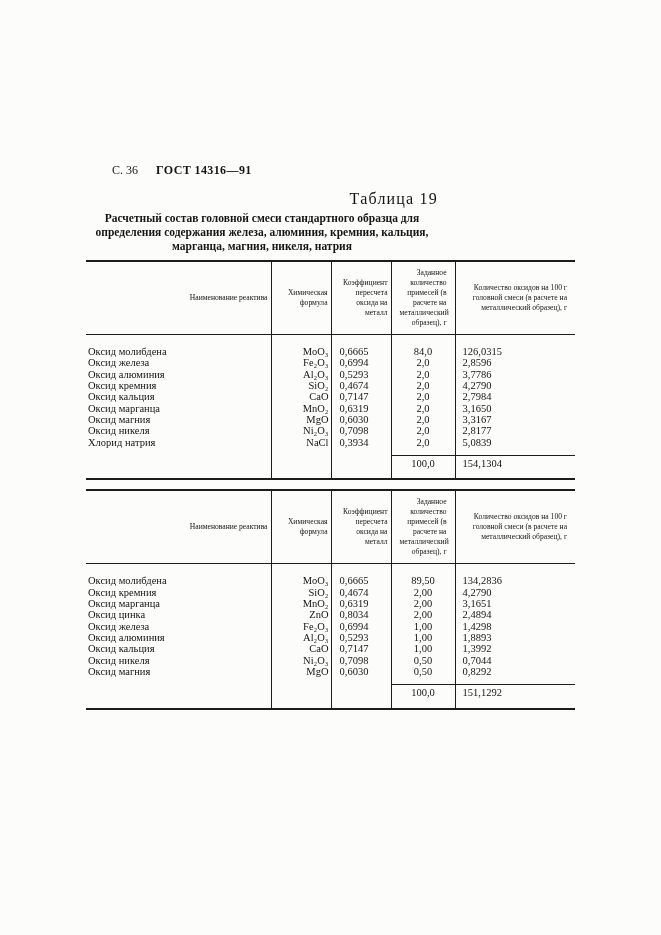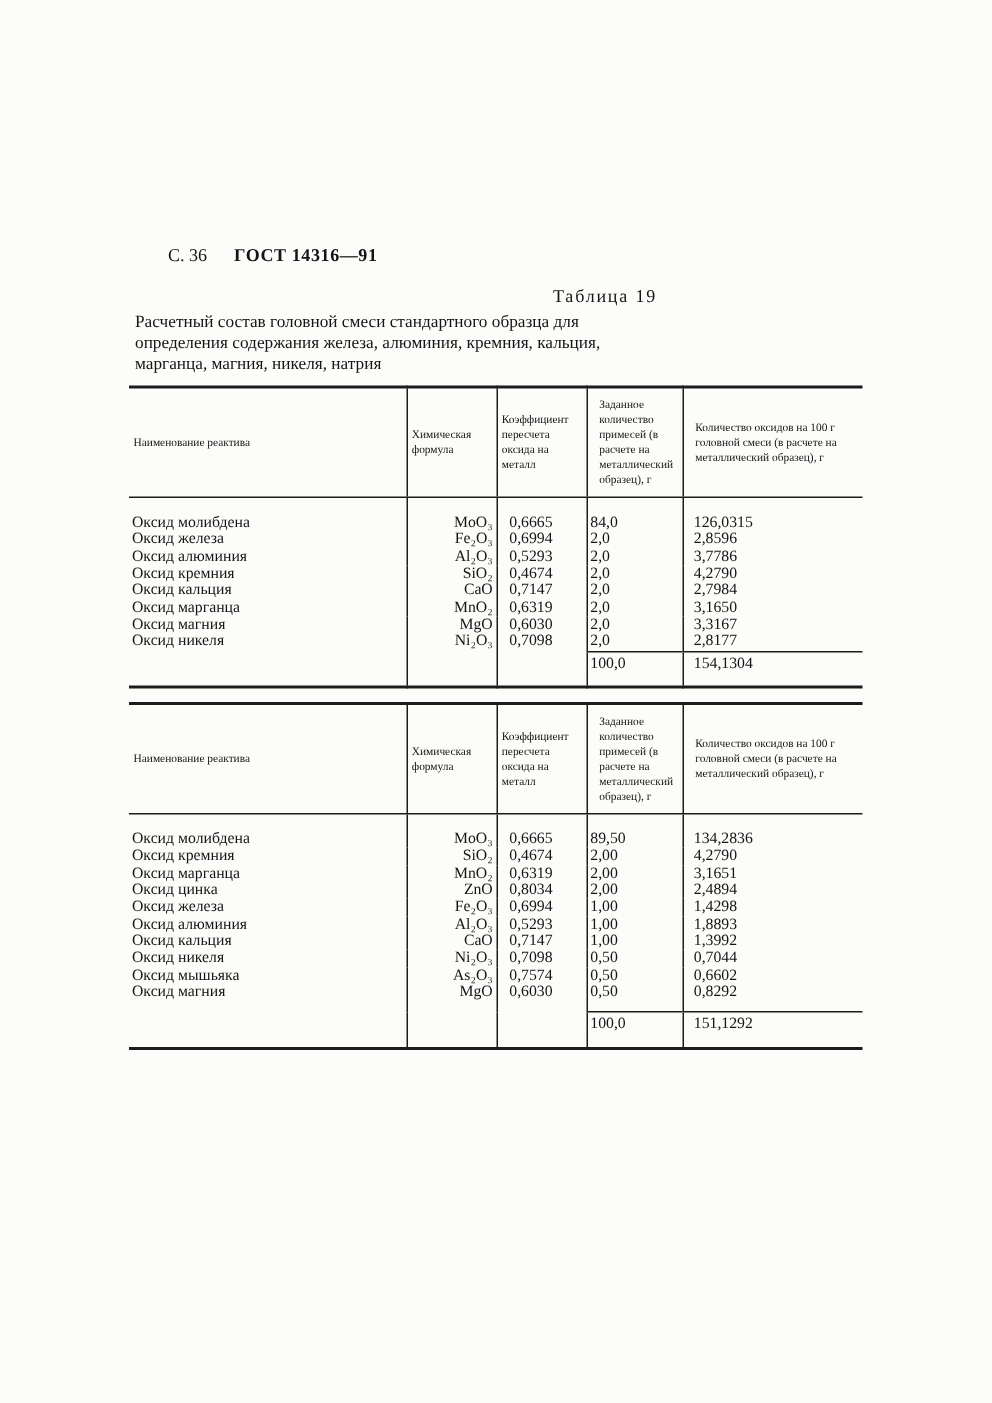--- a/index.html
+++ b/index.html
@@ -7,45 +7,45 @@
     width:661px;height:935px;
     background:#fcfcfa;
     font-family:"Liberation Serif","DejaVu Serif",serif;
     color:#151515;
     -webkit-font-smoothing:antialiased;
   }
   .page{width:524px;height:935px;box-sizing:border-box;padding:163px 86px 0 86px;}
   .pagehead{font-size:12px;padding-left:26px;margin-bottom:12px;white-space:nowrap;}
   .pagenum{margin-right:18px;}
   .docnum{font-weight:bold;letter-spacing:.4px;}
-  .tcaption{text-align:right;font-size:12px;letter-spacing:1.2px;margin:2px 0 3px 0;}
-  .ttitle{font-weight:normal;font-size:11.5px;line-height:1.22;text-align:left;margin:0 4px 7px 4px;}
+  .tcaption{text-align:right;font-size:16px;letter-spacing:1.2px;margin:2px 0 3px 0;}
+  .ttitle{font-weight:bold;font-size:11.5px;line-height:1.22;text-align:center;margin:0 4px 7px 4px;}
   table.gtable{
     border-collapse:collapse;table-layout:fixed;width:489px;
     margin-bottom:9px;
     border-top:2px solid #1c1c1c;border-bottom:2px solid #1c1c1c;
   }
   .gtable th{
     font-weight:normal;font-size:7.6px;line-height:1.32;
-    text-align:left;vertical-align:middle;
+    text-align:right;vertical-align:middle;
     padding:4px 3px;height:64px;
     border-bottom:1px solid #1c1c1c;
   }
   .gtable th+th,.gtable td+td{border-left:1px solid #1c1c1c;}
   .gtable th.hc4,.gtable th.hc5{padding-left:8px;padding-right:8px;}
   .gtable td{
     font-size:10.5px;line-height:1.08;
     padding:0 2px;vertical-align:top;
   }
   .gtable tbody tr.firstrow td{padding-top:11px;}
   .gtable tbody tr.lastdata td{padding-bottom:7px;}
   td.c1{padding-left:2px;}
   td.c2{text-align:right;}
   td.c3{padding-left:8px;}
-  td.c4{text-align:left;}
+  td.c4{text-align:center;}
   td.c5{padding-left:7px;}
   tr.totals td{padding-top:2px;padding-bottom:9px;font-size:10.5px;margin-top:27px;}
   tr.totals td.rule{border-top:1px solid #1c1c1c;}
   .note{
     font-size:11px;line-height:1.28;text-align:justify;
     text-indent:26px;margin:2px 0 9px 0;
   }
 </style>
 </head>
 <body>
@@ -126,20 +126,27 @@
         <td class="c4">2,0</td>
         <td class="c5">3,3167</td>
       </tr>
       <tr>
         <td class="c1">Оксид никеля</td>
         <td class="c2">Ni₂O₃</td>
         <td class="c3">0,7098</td>
         <td class="c4">2,0</td>
         <td class="c5">2,8177</td>
       </tr>
+      <tr class="lastdata">
+        <td class="c1">Хлорид натрия</td>
+        <td class="c2">NaCl</td>
+        <td class="c3">0,3934</td>
+        <td class="c4">2,0</td>
+        <td class="c5">5,0839</td>
+      </tr>
       <tr class="totals">
         <td class="c1"></td>
         <td class="c2"></td>
         <td class="c3"></td>
         <td class="c4 rule">100,0</td>
         <td class="c5 rule">154,1304</td>
       </tr>
     </tbody>
   </table>
 
@@ -212,27 +219,20 @@
         <td class="c4">1,00</td>
         <td class="c5">1,3992</td>
       </tr>
       <tr>
         <td class="c1">Оксид никеля</td>
         <td class="c2">Ni₂O₃</td>
         <td class="c3">0,7098</td>
         <td class="c4">0,50</td>
         <td class="c5">0,7044</td>
       </tr>
-      <tr>
-        <td class="c1">Оксид мышьяка</td>
-        <td class="c2">As₂O₃</td>
-        <td class="c3">0,7574</td>
-        <td class="c4">0,50</td>
-        <td class="c5">0,6602</td>
-      </tr>
       <tr class="lastdata">
         <td class="c1">Оксид магния</td>
         <td class="c2">MgO</td>
         <td class="c3">0,6030</td>
         <td class="c4">0,50</td>
         <td class="c5">0,8292</td>
       </tr>
       <tr class="totals">
         <td class="c1"></td>
         <td class="c2"></td>

